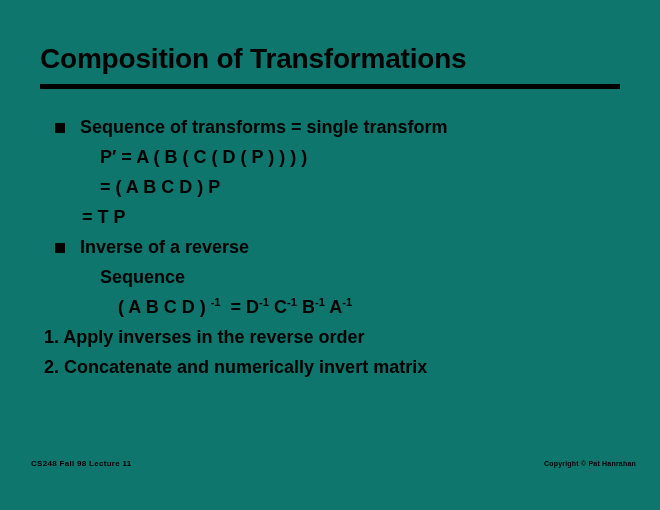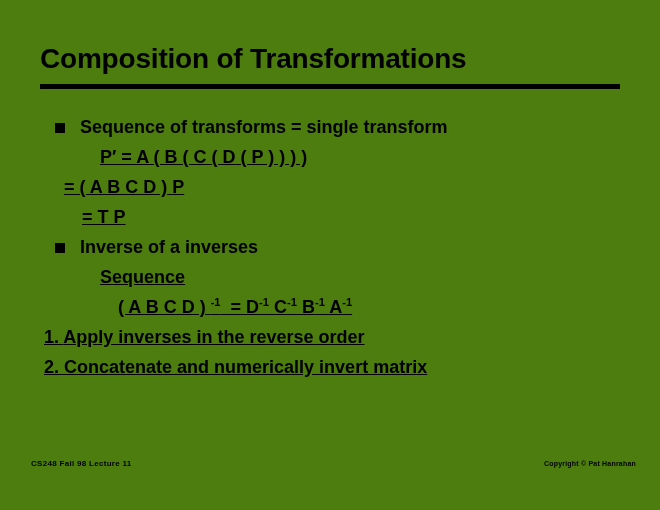--- a/index.html
+++ b/index.html
@@ -14,21 +14,21 @@
     color: #000000;
     overflow: hidden;
     position: relative;
   }
 
   .slide {
     position: absolute;
     inset: 0;
     width: 660px;
     height: 510px;
-    background: #4d7c0f;
+    background: #0f766e;
   }
 
   
   .slide-title {
     position: absolute;
     left: 40px;
     top: 42px;
     font-size: 28px;
     font-weight: bold;
     letter-spacing: -0.2px;
@@ -44,21 +44,20 @@
     height: 5px;
     background: #000000;
   }
 
   
   .body-block {
     position: absolute;
     left: 0;
     top: 112px;
     width: 608px;
-    text-decoration: underline;
   }
 
   .line {
     position: relative;
     height: 30px;
     font-size: 18px;
     font-weight: bold;
     line-height: 30px;
     white-space: nowrap;
     color: #000000;
@@ -77,21 +76,21 @@
     background: #000000;
   }
   .line.bullet .line-text {
     display: inline-block;
     margin-left: 25px;
   }
 
   
   .indent-1 { padding-left: 100px; }
   .indent-2 { padding-left: 82px; }
-  .indent-3 { padding-left: 64px; }
+  .indent-3 { padding-left: 100px; }
   .indent-4 { padding-left: 118px; }
   .indent-num { padding-left: 44px; }
 
   sup {
     font-size: 0.62em;
     vertical-align: super;
     line-height: 0;
     font-weight: bold;
   }
 
@@ -137,21 +136,21 @@
     </div>
 
     <div class="line indent-1">P′  = A ( B ( C ( D ( P ) ) ) )</div>
 
     <div class="line indent-3">= ( A B C D ) P</div>
 
     <div class="line indent-2">= T P</div>
 
     <div class="line bullet">
       <span class="bullet-marker"></span>
-      <span class="line-text">Inverse of a inverses</span>
+      <span class="line-text">Inverse of a reverse</span>
     </div>
 
 
     <div class="line indent-1">Sequence</div>
 
     <div class="line indent-4">
       <span>( A B C D ) <sup>-1</sup> &nbsp;= D<sup>-1</sup> C<sup>-1</sup> B<sup>-1</sup> A<sup>-1</sup></span>
     </div>
 
     <div class="line indent-num">

